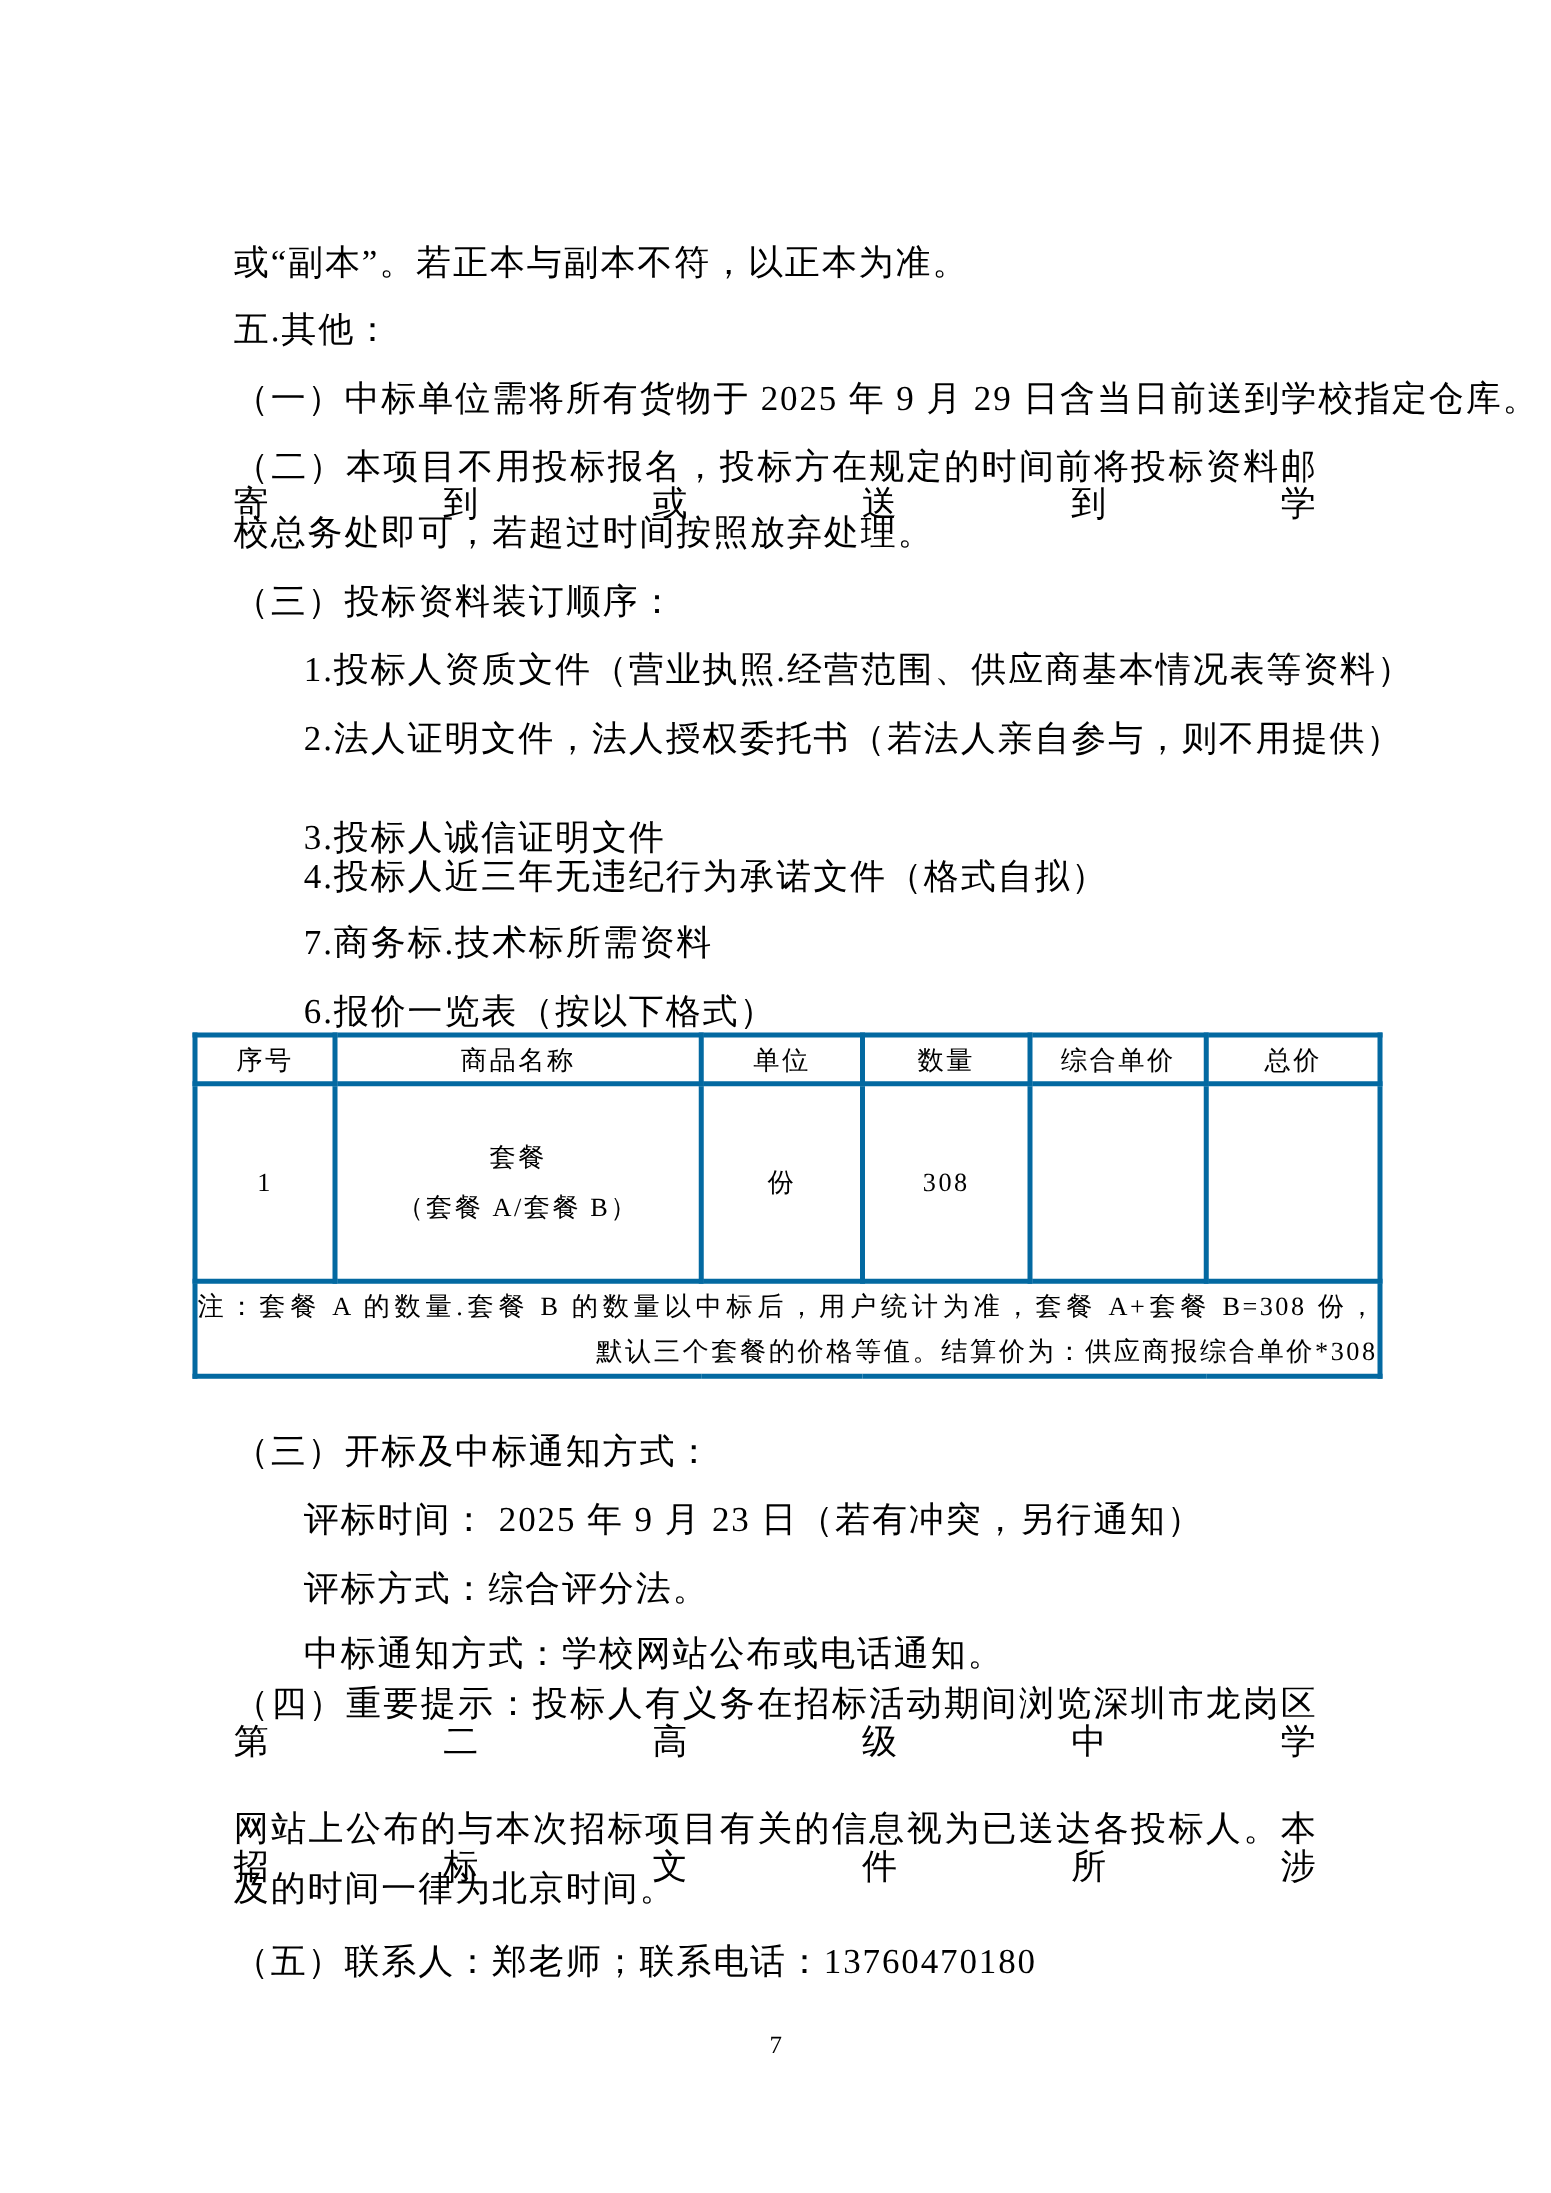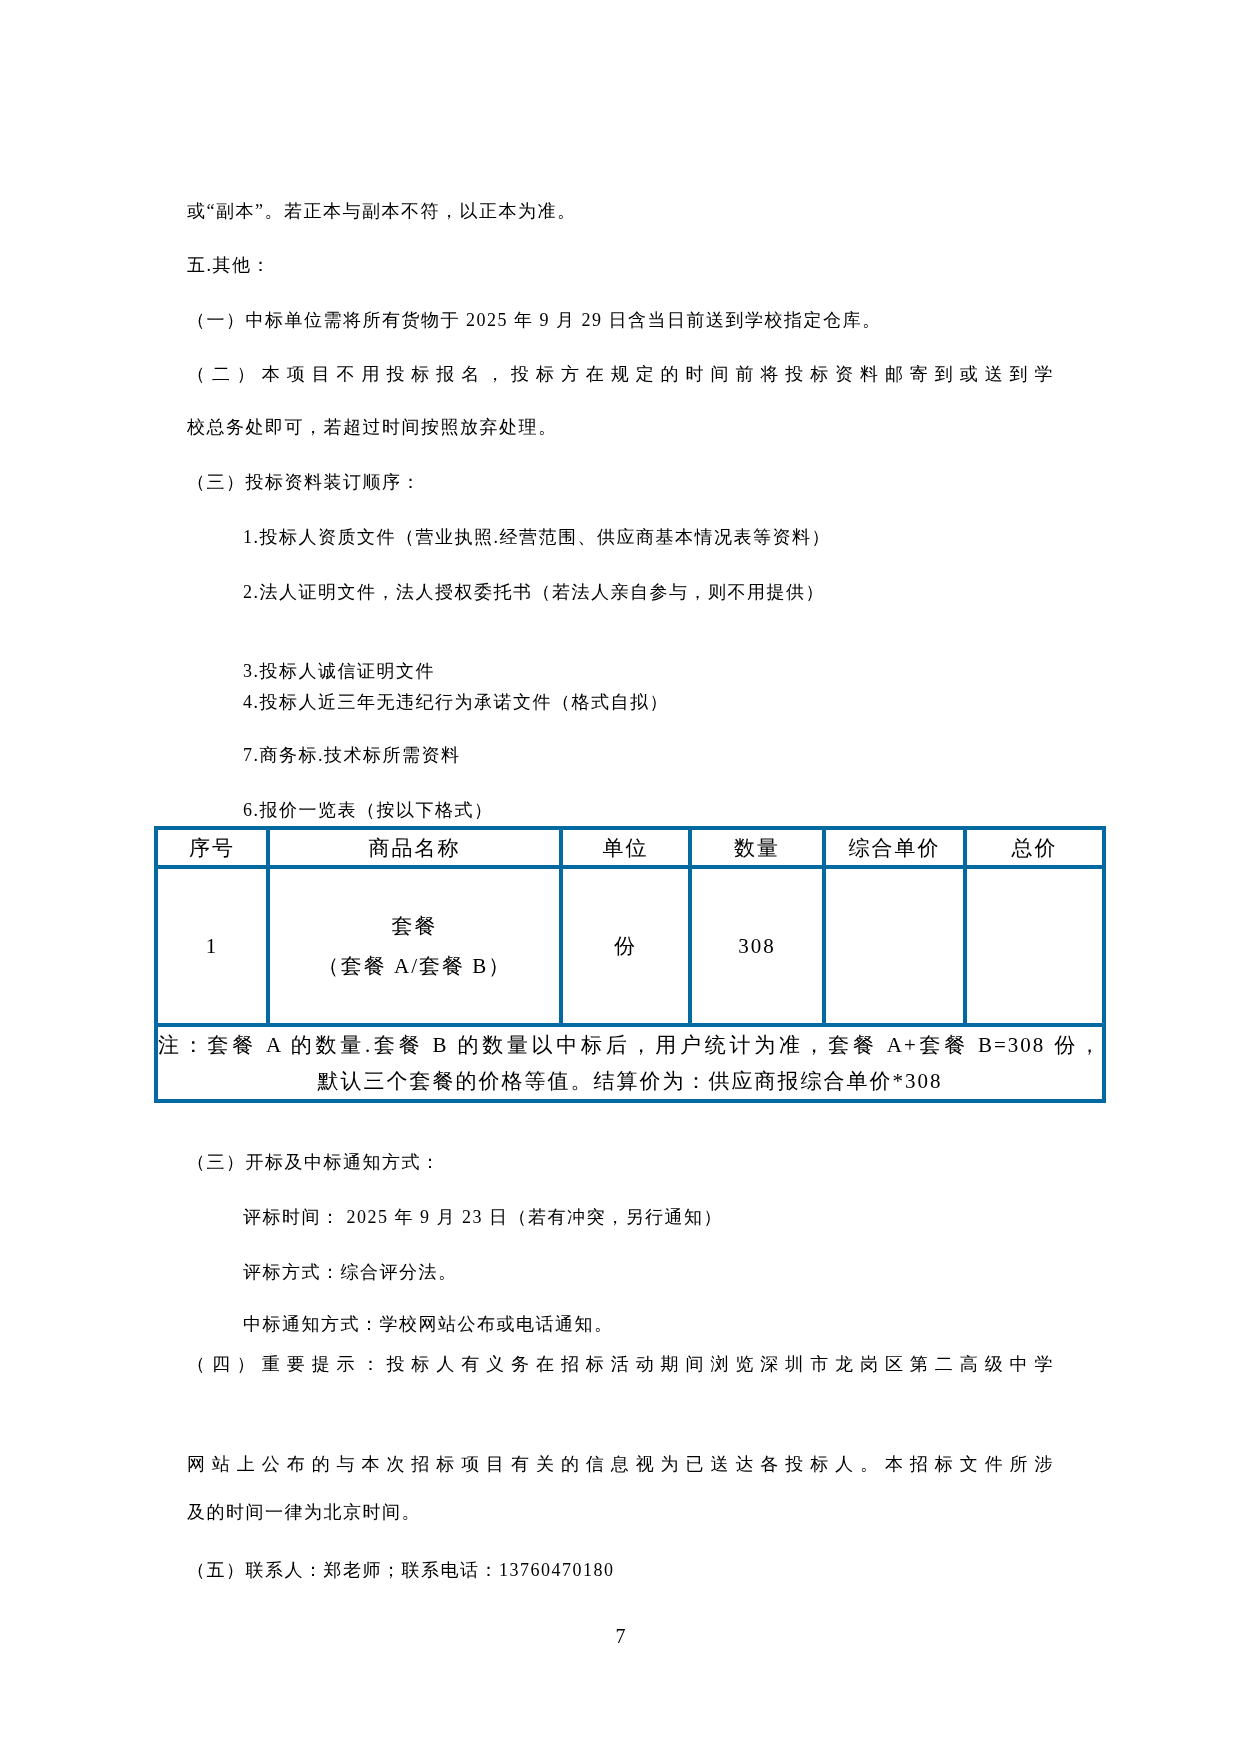--- a/index.html
+++ b/index.html
@@ -9,21 +9,21 @@
     height: 1754px;
     background: #ffffff;
     color: #000000;
     font-family: "Liberation Serif", "DejaVu Serif", serif;
     overflow: hidden;
     margin: 0 auto;
   }
   .line {
     position: absolute;
     left: 187px;
-    font-size: 18px;
+    font-size: 28px;
     line-height: 30px;
     letter-spacing: 1.5px;
     white-space: nowrap;
   }
   .line.indent { left: 243px; }
   .line.full {
     width: 867px;
     white-space: normal;
     text-align: justify;
     text-align-last: justify;
@@ -55,21 +55,21 @@
     vertical-align: top;
     padding: 15px 16px 0 16px;
     letter-spacing: 1.5px;
     font-size: 21px;
   }
   .note-cell .note-line-1 {
     line-height: 36px;
     text-align: justify;
     text-align-last: justify;
   }
-  .note-cell .note-line-2 { line-height: 36px; }
+  .note-cell .note-line-2 { line-height: 36px; text-align: right; }
   .page-number {
     position: absolute;
     top: 1625px;
     left: 0;
     width: 100%;
     text-align: center;
     font-size: 20px;
   }
 </style>
 </head>

